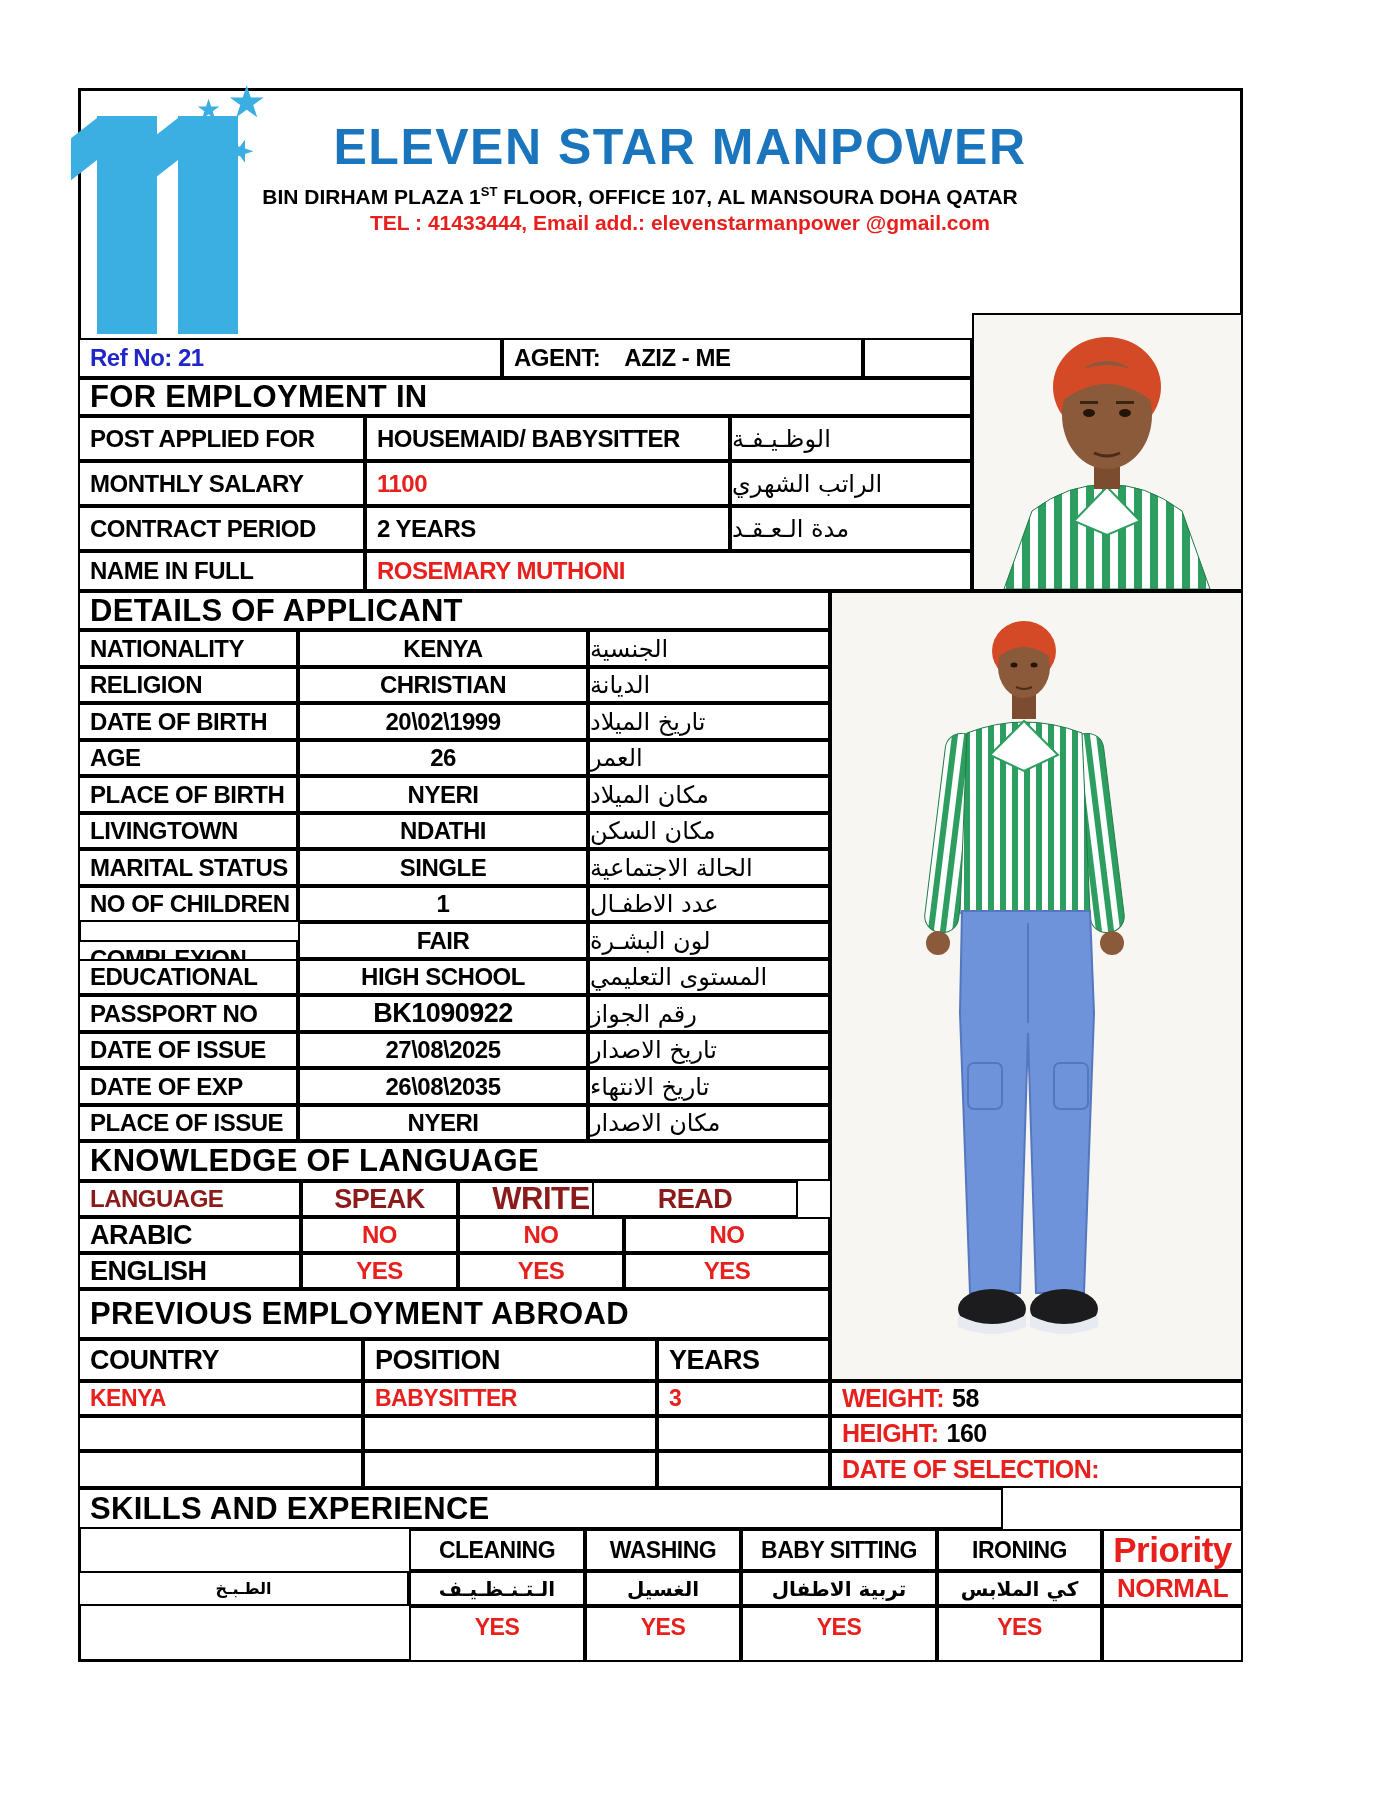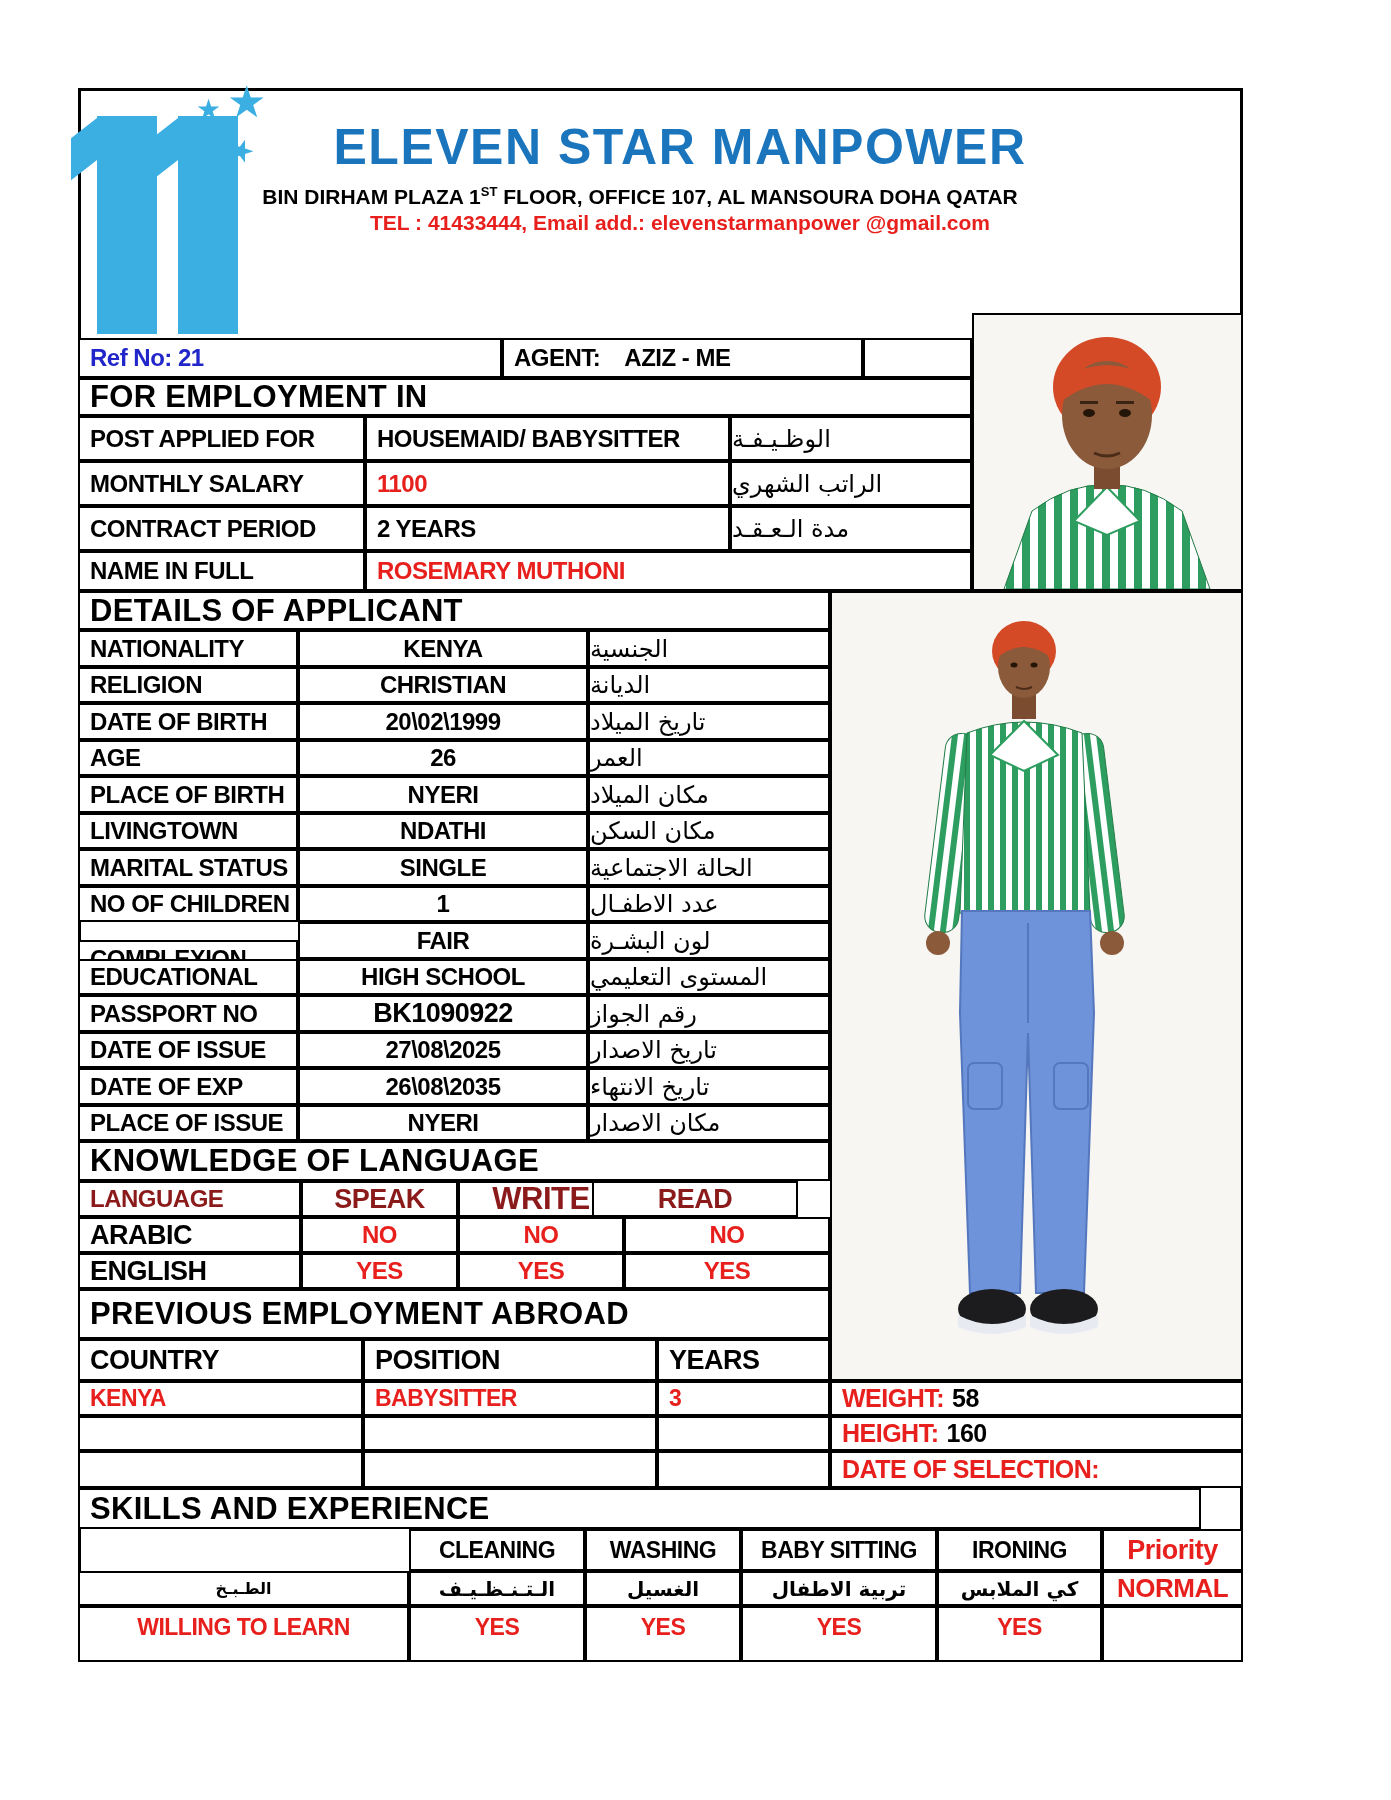--- a/index.html
+++ b/index.html
@@ -256,40 +256,37 @@
     <span class="lbl" style="font-size:25px;padding-left:8px;">58</span>
   </div>
   <div class="cell" style="left:830px;top:1416px;width:413px;height:35px;">
     <span class="lbl red" style="font-size:25px;">HEIGHT:</span>
     <span class="lbl" style="font-size:25px;padding-left:8px;">160</span>
   </div>
   <div class="cell" style="left:830px;top:1451px;width:413px;height:37px;text-align:right;">
     <span class="lbl red" style="font-size:25px;">DATE OF SELECTION:</span>
   </div>
 
-  <div class="cell" style="left:78px;top:1488px;width:1123px;height:41px;text-align:right;">
+  <div class="cell" style="left:78px;top:1488px;width:925px;height:41px;text-align:right;">
     <span class="heading">SKILLS AND EXPERIENCE</span>
   </div>
 
   <div class="cell val" style="left:409px;top:1529px;width:176px;height:42px;font-size:23px;">CLEANING</div>
   <div class="cell val" style="left:585px;top:1529px;width:156px;height:42px;font-size:23px;">WASHING</div>
   <div class="cell val" style="left:741px;top:1529px;width:196px;height:42px;font-size:23px;">BABY SITTING</div>
   <div class="cell val" style="left:937px;top:1529px;width:165px;height:42px;font-size:23px;">IRONING</div>
-  <div class="cell val red" style="left:1102px;top:1529px;width:141px;height:42px;font-size:27px;font-family:'Liberation Sans',sans-serif;">Priority</div>
+  <div class="cell val red" style="left:1102px;top:1529px;width:141px;height:42px;font-size:35px;font-family:'Liberation Sans',sans-serif;">Priority</div>
 
   <div class="cell val" dir="rtl" style="left:78px;top:1571px;width:331px;height:35px;font-family:'DejaVu Sans',sans-serif;font-size:16px;font-weight:bold;">الطـبـخ</div>
   <div class="cell val" dir="rtl" style="left:409px;top:1571px;width:176px;height:35px;font-family:'DejaVu Sans',sans-serif;font-size:20px;font-weight:bold;">الـتـنـظـيـف</div>
   <div class="cell val" dir="rtl" style="left:585px;top:1571px;width:156px;height:35px;font-family:'DejaVu Sans',sans-serif;font-size:20px;font-weight:bold;">الغسيل</div>
   <div class="cell val" dir="rtl" style="left:741px;top:1571px;width:196px;height:35px;font-family:'DejaVu Sans',sans-serif;font-size:20px;font-weight:bold;">تربية الاطفال</div>
   <div class="cell val" dir="rtl" style="left:937px;top:1571px;width:165px;height:35px;font-family:'DejaVu Sans',sans-serif;font-size:20px;font-weight:bold;">كي الملابس</div>
   <div class="cell val red" style="left:1102px;top:1571px;width:141px;height:35px;font-size:26px;">NORMAL</div>
 
-  <div class="cell" style="left:78px;top:1606px;width:331px;height:56px;align-items:flex-start;">
-      <span class="val red" style="width:100%;text-align:center;font-size:23px;padding-top:6px;">WILLING TO LEARN</span>
-    </div>
   <div class="cell" style="left:409px;top:1606px;width:176px;height:56px;align-items:flex-start;">
       <span class="val red" style="width:100%;text-align:center;font-size:23px;padding-top:6px;">YES</span>
     </div>
   <div class="cell" style="left:585px;top:1606px;width:156px;height:56px;align-items:flex-start;">
       <span class="val red" style="width:100%;text-align:center;font-size:23px;padding-top:6px;">YES</span>
     </div>
   <div class="cell" style="left:741px;top:1606px;width:196px;height:56px;align-items:flex-start;">
       <span class="val red" style="width:100%;text-align:center;font-size:23px;padding-top:6px;">YES</span>
     </div>
   <div class="cell" style="left:937px;top:1606px;width:165px;height:56px;align-items:flex-start;">

